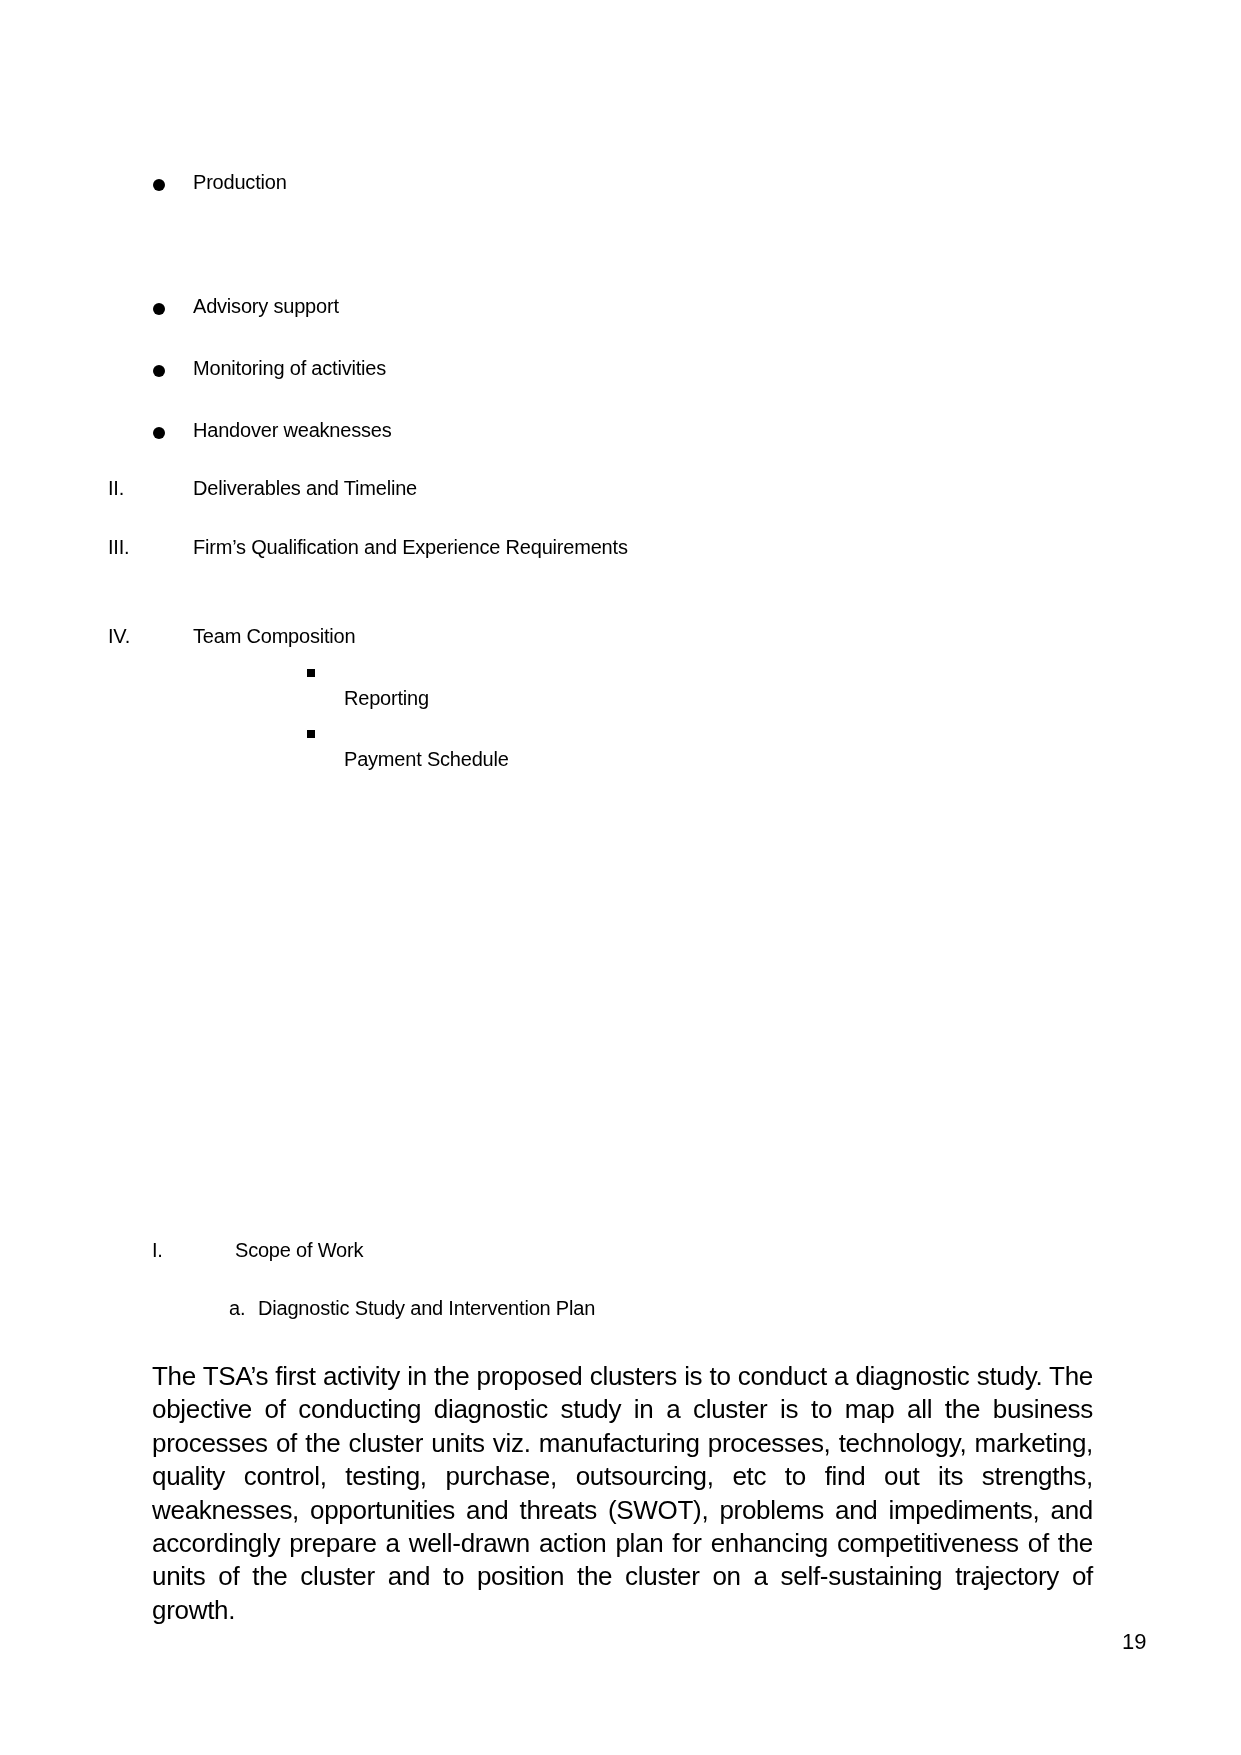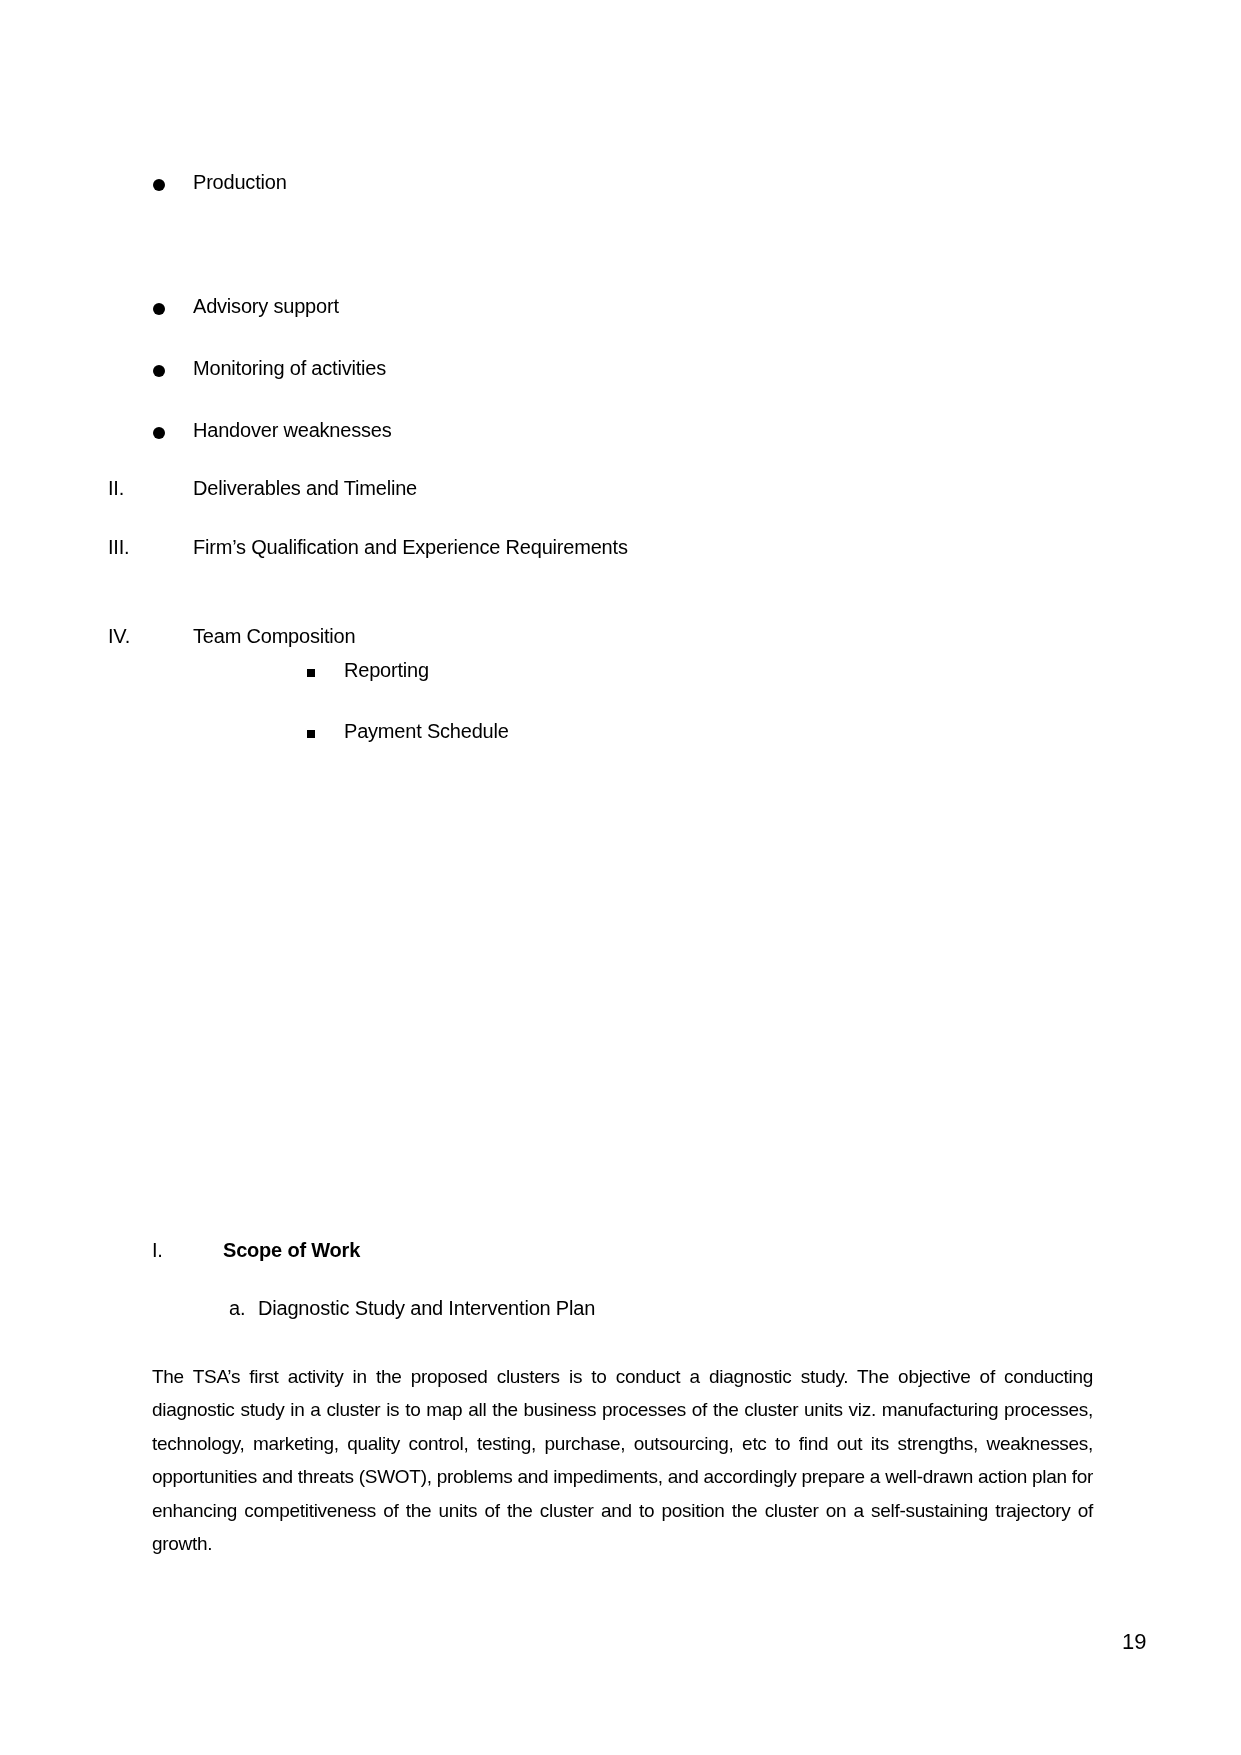--- a/index.html
+++ b/index.html
@@ -26,22 +26,22 @@
     line-height: 27px;
     letter-spacing: -0.2px;
   }
   .row .txt {
     position: absolute;
     white-space: nowrap;
   }
   
   .col-list   { left: 193px; }   
   .col-num    { left: 108px; }   
-  .col-sq     { left: 344px; }   
-  .col-sec    { left: 223px; font-weight: bold; }   
+  .col-sq     { left: 344px; margin-top: 28px; }   
+  .col-sec    { left: 235px; }   
   .col-secnum { left: 152px; }   
   .col-sub    { left: 258px; }   
   .col-subnum { left: 229px; }   
 
   .dot {
     position: absolute;
     left: 153px;
     top: 10px;
     width: 12px;
     height: 12px;
@@ -54,21 +54,21 @@
     top: 12px;
     width: 8px;
     height: 8px;
     background: #000;
   }
   .para {
     position: absolute;
     left: 152px;
     top: 1360px;
     width: 941px;
-    font-size: 19px;
+    font-size: 26px;
     line-height: 33.4px;
     letter-spacing: -0.3px;
     text-align: justify;
   }
   .pagenum {
     position: absolute;
     left: 1122px;
     top: 1628px;
     font-size: 22px;
     line-height: 27px;

